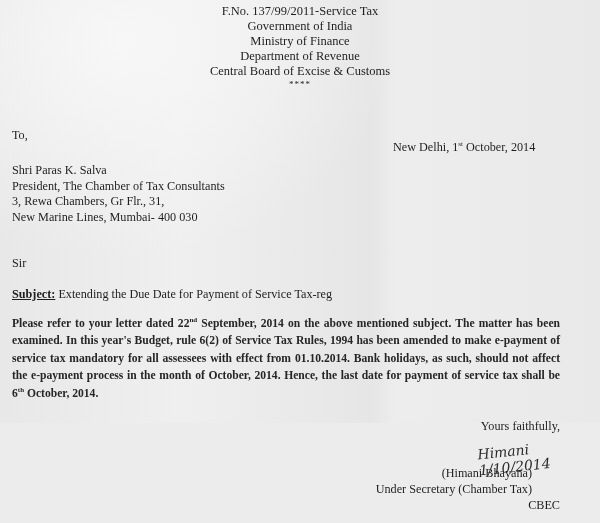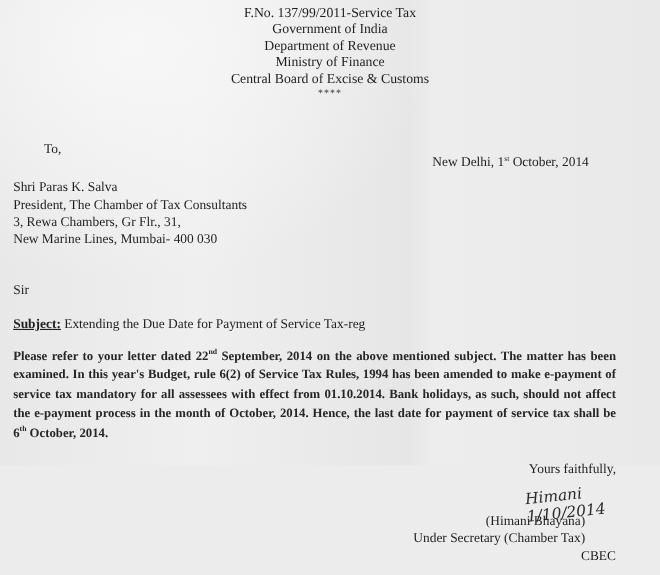--- a/index.html
+++ b/index.html
@@ -38,27 +38,27 @@
   }
 </style>
 </head>
 <body>
 
 <div class="page">
 
   <div class="header">
     <div>F.No. 137/99/2011-Service Tax</div>
     <div>Government of India</div>
+    <div>Ministry of Finance</div>
     <div>Department of Revenue</div>
-    <div>Ministry of Finance</div>
     <div>Central Board of Excise &amp; Customs</div>
     <div class="stars">****</div>
   </div>
 
-  <div class="abs" style="left:12px; top:128px;margin-left:28px;">To,</div>
+  <div class="abs" style="left:12px; top:128px;">To,</div>
 
   <div class="abs" style="left:393px; top:140px;">
     <span>New Delhi, 1</span><sup>st</sup><span> October, 2014</span>
   </div>
 
   <div class="abs addr">
     <div>Shri Paras K. Salva</div>
     <div>President, The Chamber of Tax Consultants</div>
     <div>3, Rewa Chambers, Gr Flr., 31,</div>
     <div>New Marine Lines, Mumbai- 400 030</div>

